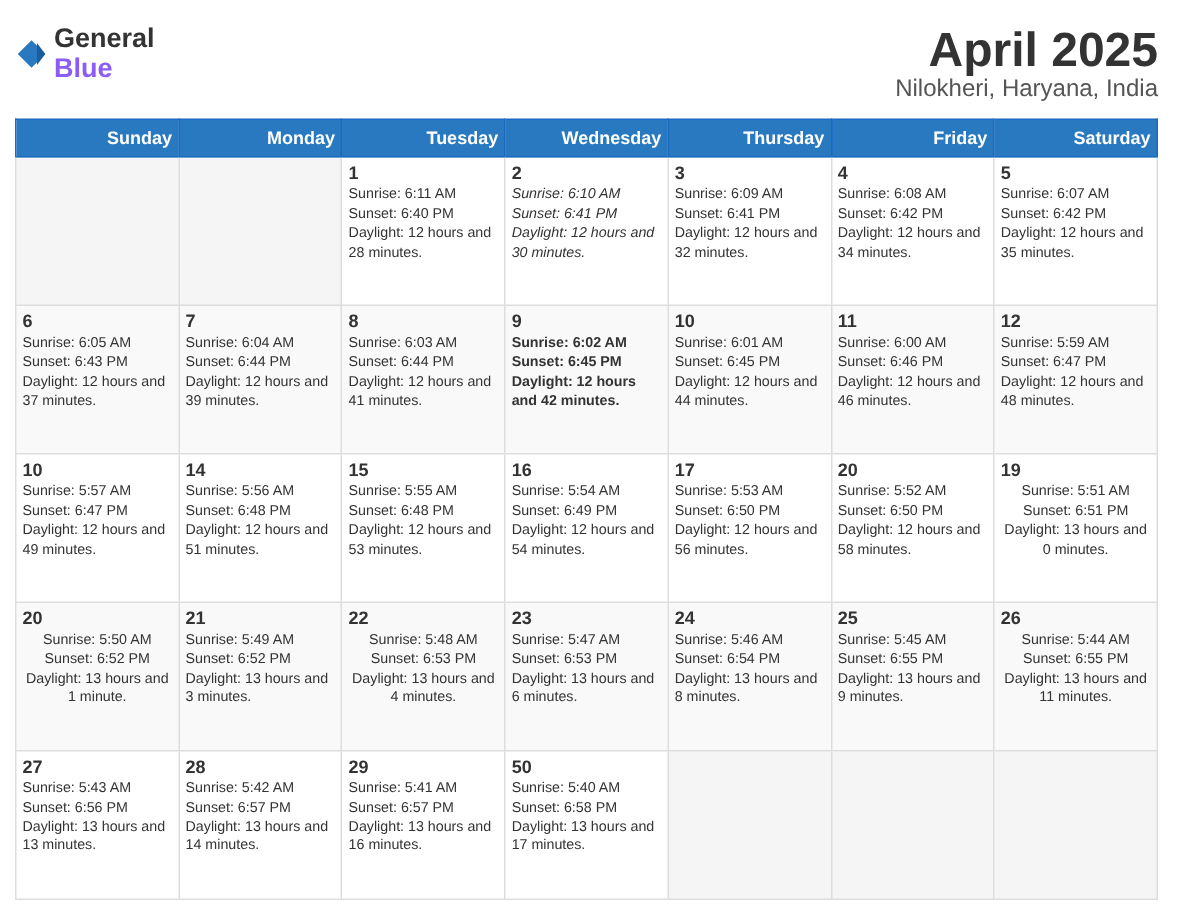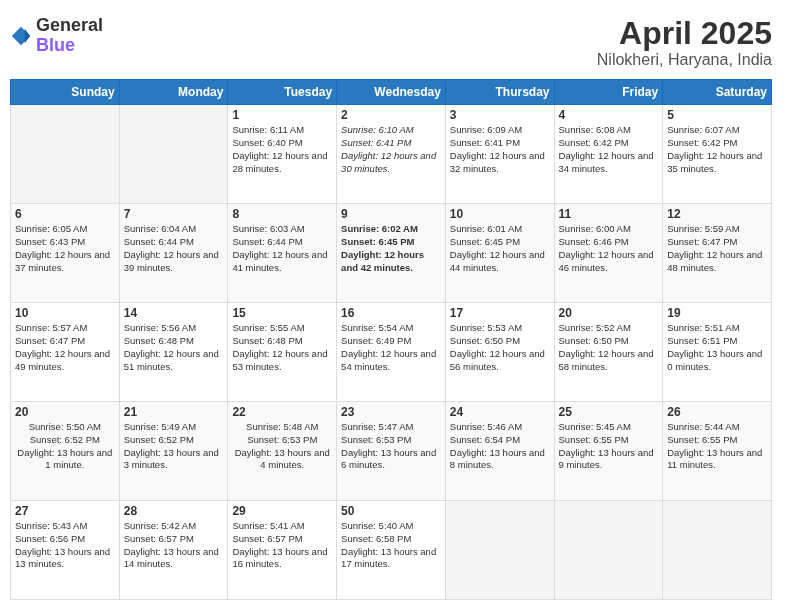--- a/index.html
+++ b/index.html
@@ -247,21 +247,21 @@
 Daylight: 12 hours and 56 minutes.</div>
           </td>
           <td>
             <div class="day-number">20</div>
             <div class="day-info" style="white-space: pre-line;">Sunrise: 5:52 AM
 Sunset: 6:50 PM
 Daylight: 12 hours and 58 minutes.</div>
           </td>
           <td>
             <div class="day-number">19</div>
-            <div class="day-info" style="white-space: pre-line;">Sunrise: 5:51 AM
+            <div class="day-info" style="white-space: pre-line; text-align: center;">Sunrise: 5:51 AM
 Sunset: 6:51 PM
 Daylight: 13 hours and 0 minutes.</div>
           </td>
         </tr>
         <tr>
           <td>
             <div class="day-number">20</div>
             <div class="day-info" style="white-space: pre-line; text-align: center;">Sunrise: 5:50 AM
 Sunset: 6:52 PM
 Daylight: 13 hours and 1 minute.</div>
@@ -291,21 +291,21 @@
 Daylight: 13 hours and 8 minutes.</div>
           </td>
           <td>
             <div class="day-number">25</div>
             <div class="day-info" style="white-space: pre-line;">Sunrise: 5:45 AM
 Sunset: 6:55 PM
 Daylight: 13 hours and 9 minutes.</div>
           </td>
           <td>
             <div class="day-number">26</div>
-            <div class="day-info" style="white-space: pre-line;">Sunrise: 5:44 AM
+            <div class="day-info" style="white-space: pre-line; text-align: center;">Sunrise: 5:44 AM
 Sunset: 6:55 PM
 Daylight: 13 hours and 11 minutes.</div>
           </td>
         </tr>
         <tr>
           <td>
             <div class="day-number">27</div>
             <div class="day-info" style="white-space: pre-line;">Sunrise: 5:43 AM
 Sunset: 6:56 PM
 Daylight: 13 hours and 13 minutes.</div>

